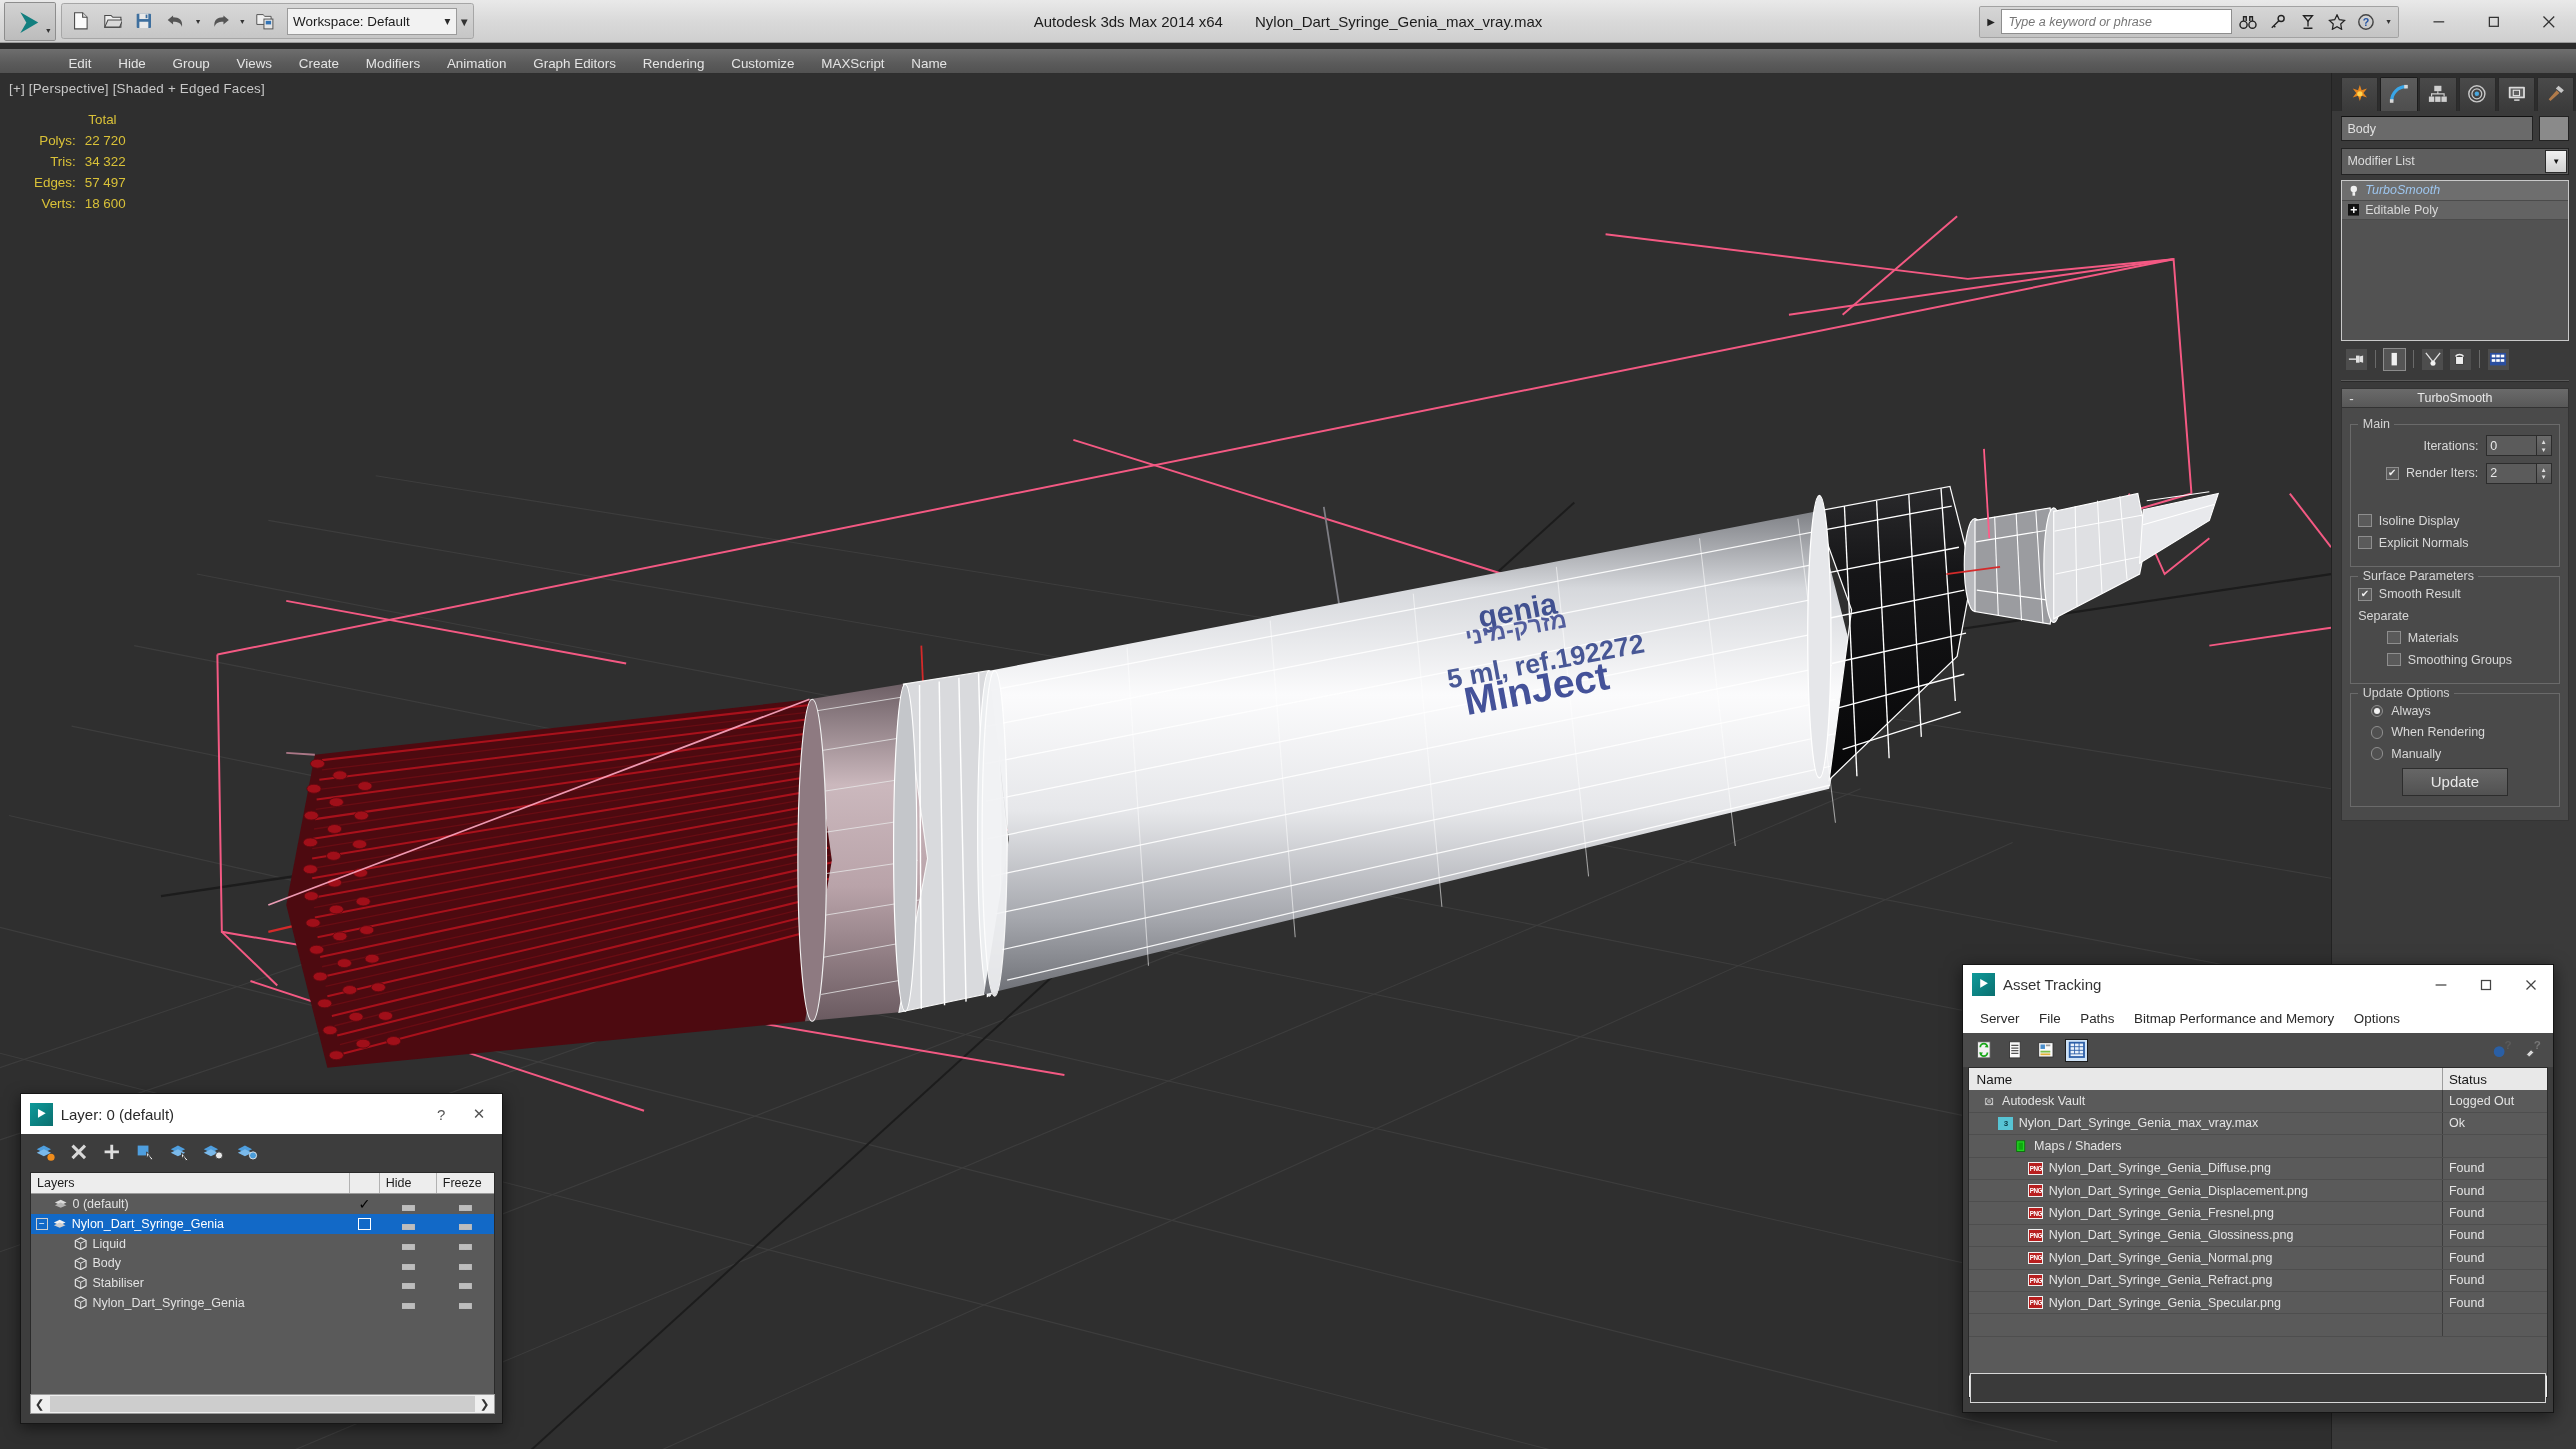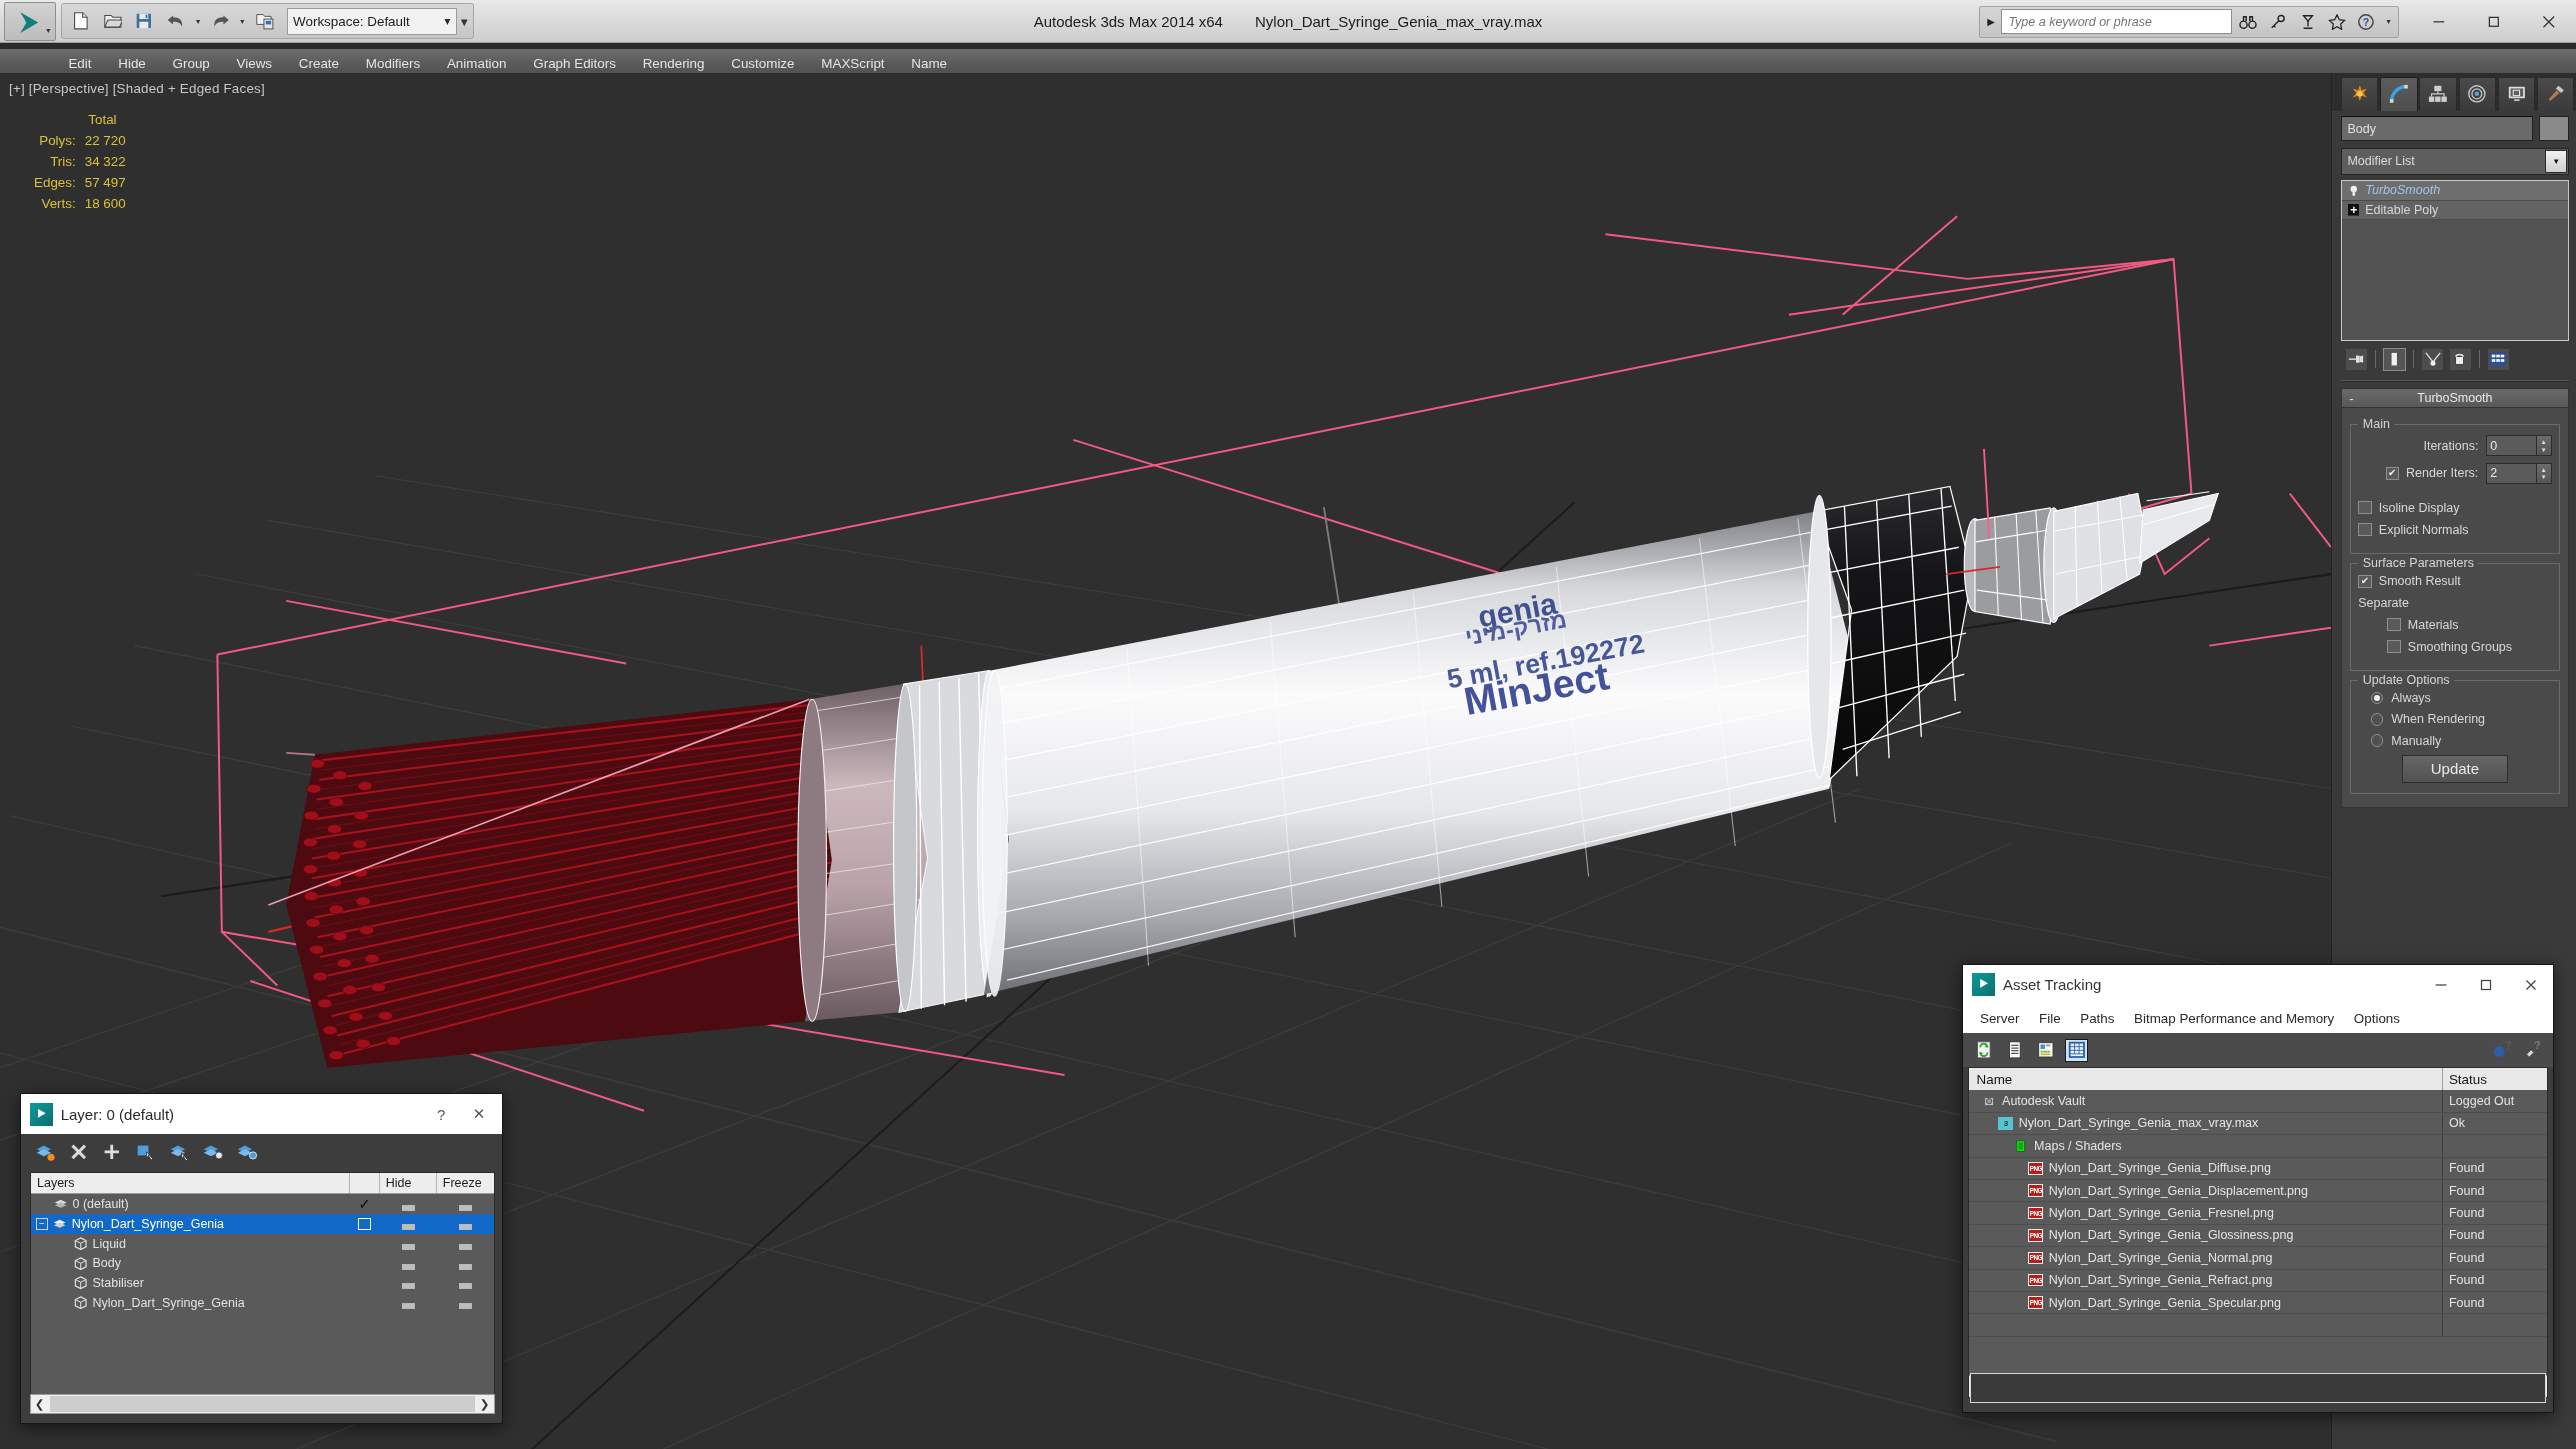--- a/index.html
+++ b/index.html
@@ -896,21 +896,21 @@
             <span class="cbox checked"></span>
             <span class="plabel" style="margin-left:7.2px">Render Iters:</span>
             <span class="spin">
               <input type="text" value="2" style="">
               <span class="arrows">
                   <i>▲</i>
                   <i>▼</i>
                 </span>
             </span>
           </div>
-          <div class="cbrow" style="margin-top:17px">
+          <div class="cbrow" style="margin-top:30px">
             <span class="cbox"></span>
             <span class="plabel">Isoline Display</span>
           </div>
           <div class="cbrow">
             <span class="cbox"></span>
             <span class="plabel">Explicit Normals</span>
           </div>
         </div>
 
         <div class="group">

